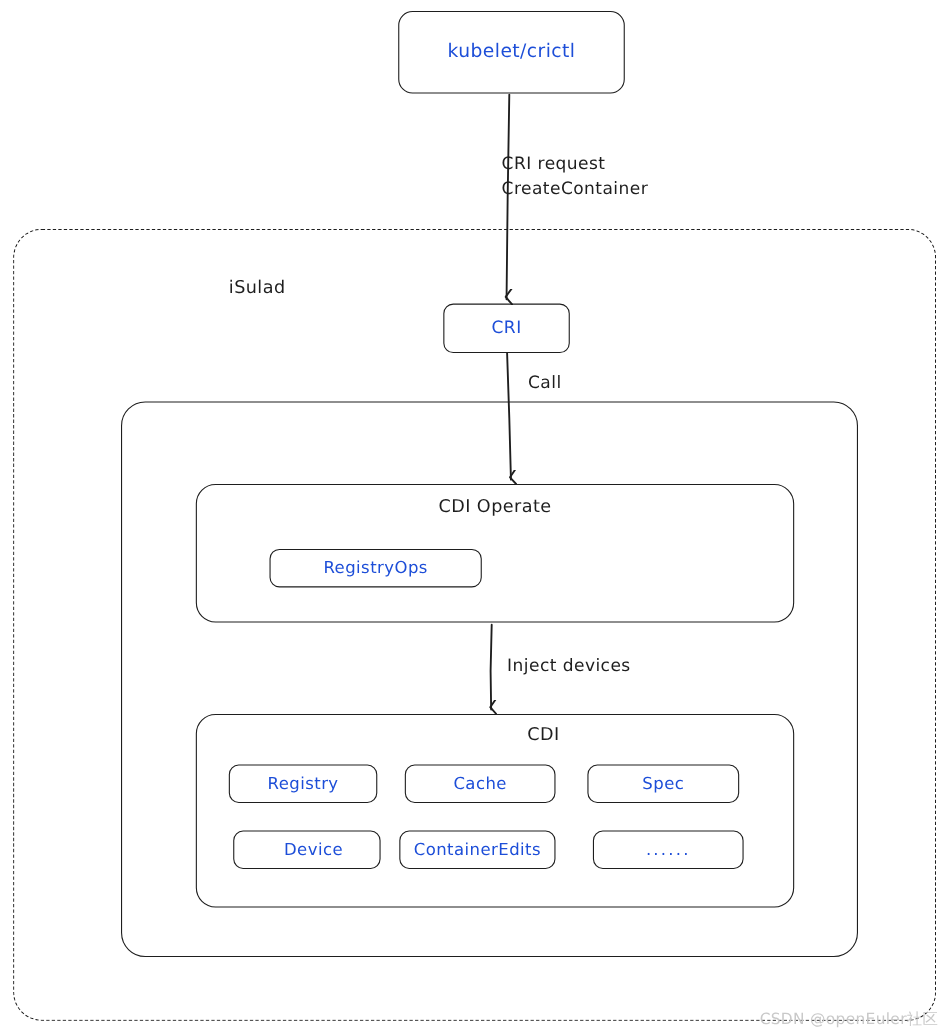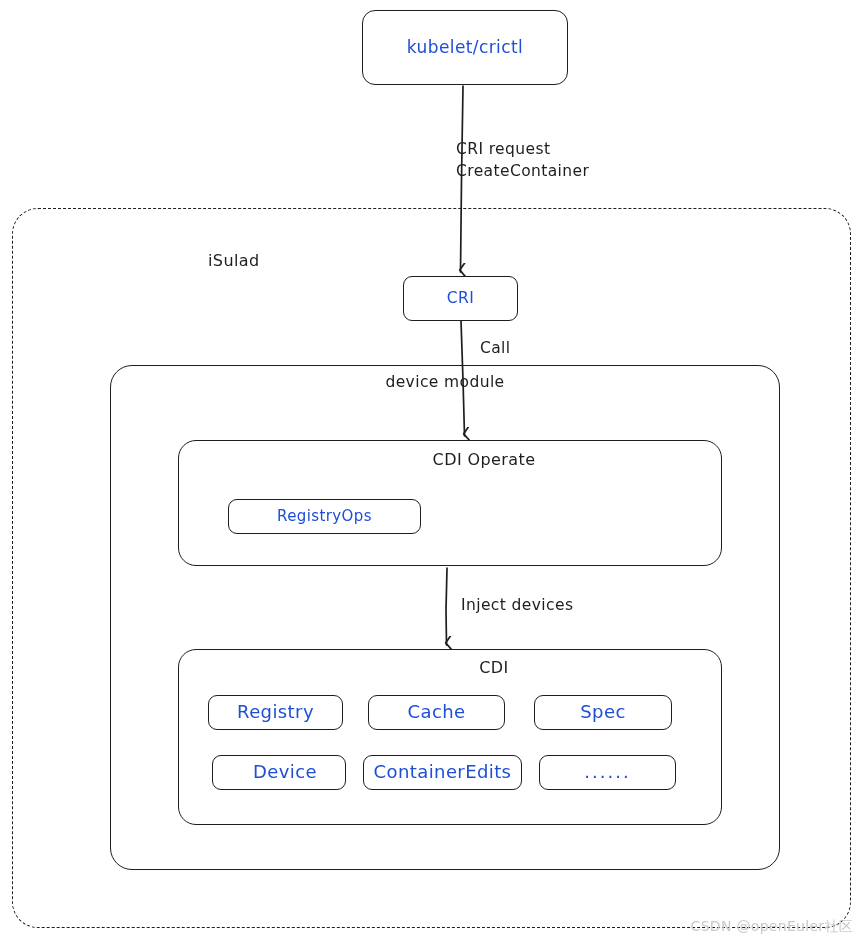--- a/index.html
+++ b/index.html
@@ -100,24 +100,23 @@
 
   
   #cdi-operate-box {
     left: 178px; top: 440px; width: 544px; height: 126px;
     border-radius: 18px;
   }
   #cdi-operate-title {
     top: 450px;
     left: 178px; width: 544px;
     font-size: 16px;
-    margin-left: 34px;
   }
   #registryops-node {
-    left: 228px; top: 499px; width: 193px; height: 35px;
+    left: 245px; top: 499px; width: 193px; height: 35px;
     border-radius: 9px;
     font-size: 15px;
   }
   #annotationsops-node {
     left: 475px; top: 499px; width: 193px; height: 35px;
     border-radius: 9px;
     font-size: 15px;
   }
 
   
@@ -127,27 +126,27 @@
   }
   #cdi-title {
     top: 658px;
     left: 178px; width: 544px;
     font-size: 16px;
     margin-left: 44px;
   }
   .cdi-item {
     height: 35px;
     border-radius: 9px;
-    font-size: 18px;
+    font-size: 15px;
   }
   #cdi-registry { left: 208px; top: 695px; width: 135px; }
   #cdi-cache    { left: 368px; top: 695px; width: 137px; }
   #cdi-spec     { left: 534px; top: 695px; width: 138px; }
   #cdi-device   { left: 212px; top: 755px; width: 134px; padding-left: 12px; }
-  #cdi-ceditss  { left: 363px; top: 755px; width: 159px; }
+  #cdi-ceditss  { left: 363px; top: 755px; width: 142px; }
   #cdi-ellipsis { left: 539px; top: 755px; width: 137px; letter-spacing: 2px; }
 
   
   .edge-label {
     position: absolute;
     color: #1e1e1e;
     font-family: "DejaVu Sans", sans-serif;
     font-size: 15.5px;
     letter-spacing: .4px;
     line-height: 1.45;
@@ -172,21 +171,20 @@
 </style>
 </head>
 <body>
 
 <div id="canvas">
 
   <div class="container-node" id="isulad-boundary"></div>
   <div id="isulad-label">iSulad</div>
 
   <div class="container-node" id="device-module-box"></div>
-  <div class="container-title" id="device-module-title">device module</div>
 
   <div class="container-node" id="cdi-operate-box"></div>
   <div class="container-title" id="cdi-operate-title">CDI Operate</div>
 
   <div class="node" id="registryops-node">RegistryOps</div>
 
   <div class="container-node" id="cdi-box"></div>
   <div class="container-title" id="cdi-title">CDI</div>
 
   <div class="node cdi-item" id="cdi-registry">Registry</div>

